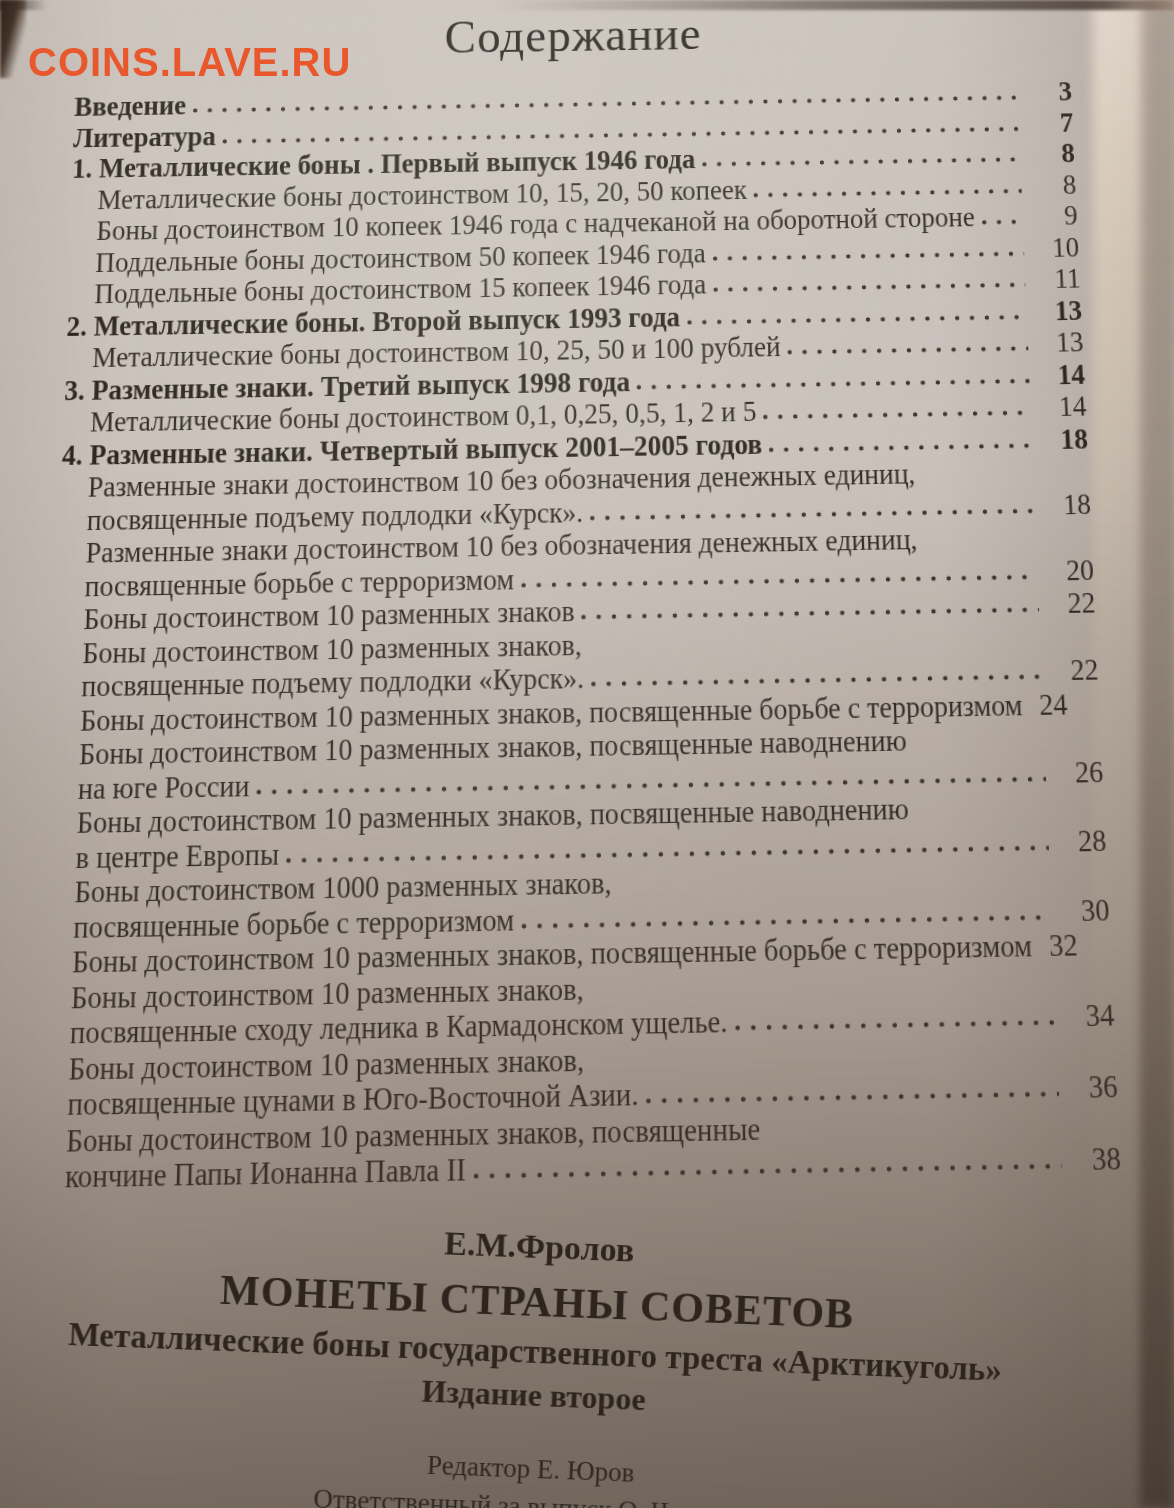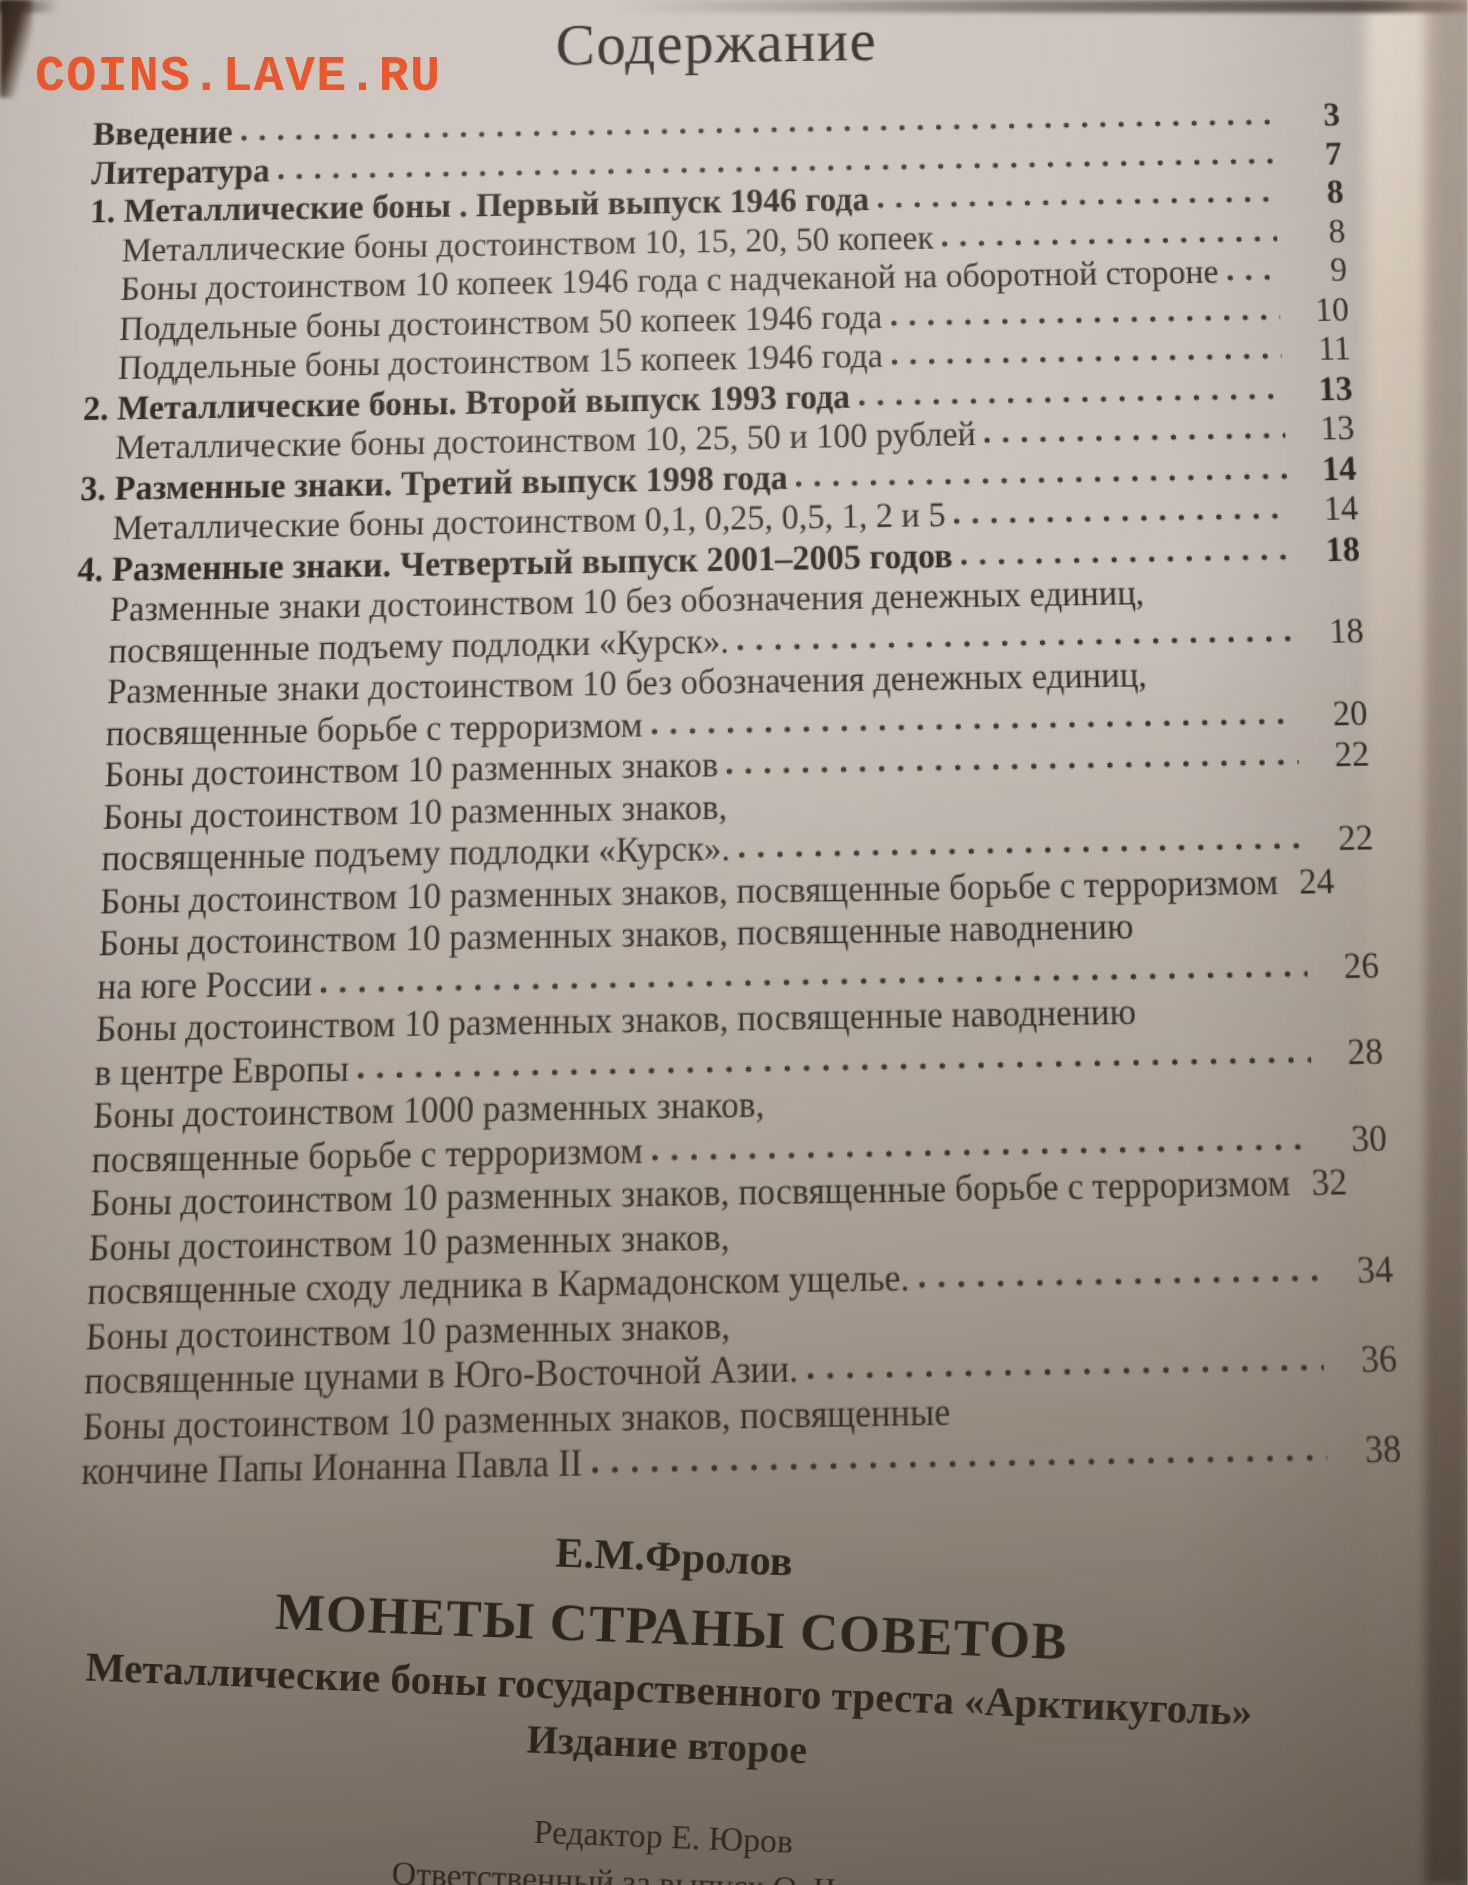--- a/index.html
+++ b/index.html
@@ -46,21 +46,21 @@
     background:
       radial-gradient(ellipse at 42% 16%, rgba(255,252,246,0.10) 0%, rgba(255,252,246,0) 48%),
       linear-gradient(to bottom, rgba(255,252,248,0.05) 0%, rgba(0,0,0,0) 30%,
         rgba(82,66,54,0.16) 68%, rgba(58,46,37,0.36) 100%),
       linear-gradient(to right, rgba(40,30,22,0.07) 0%, rgba(0,0,0,0) 10%,
         rgba(0,0,0,0) 80%, rgba(55,42,32,0.18) 100%);
   }
 
   .watermark {
     position: absolute; left: 28px; top: 40px;
-    font-family: Liberation Mono, monospace;
+    font-family: Liberation Sans, sans-serif;
     font-weight: bold; font-size: 40px; letter-spacing: 1px;
     z-index: 30;
   }
 
   
   .sheet {
     position: absolute; left: 78px; top: 6px; width: 990px;
     transform-origin: 63% 0;
     transform: perspective(1500px) rotateX(7deg) rotate(-0.9deg);
     color: #332c26;

